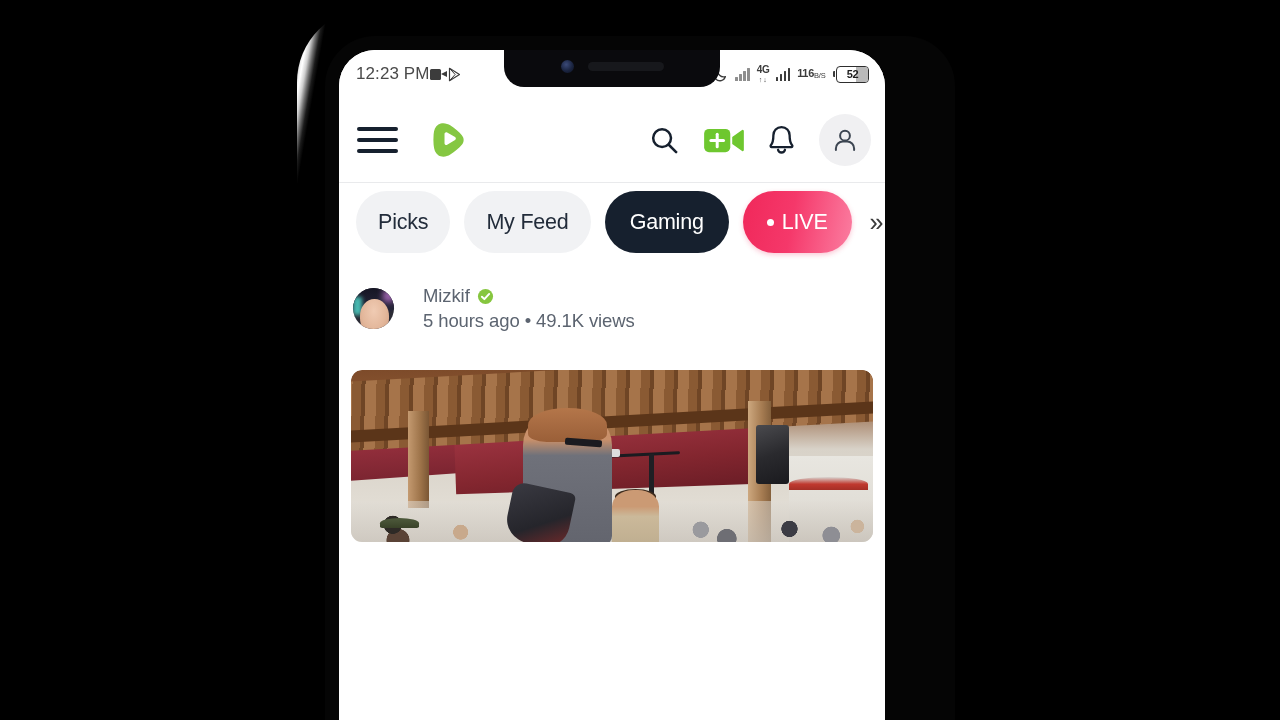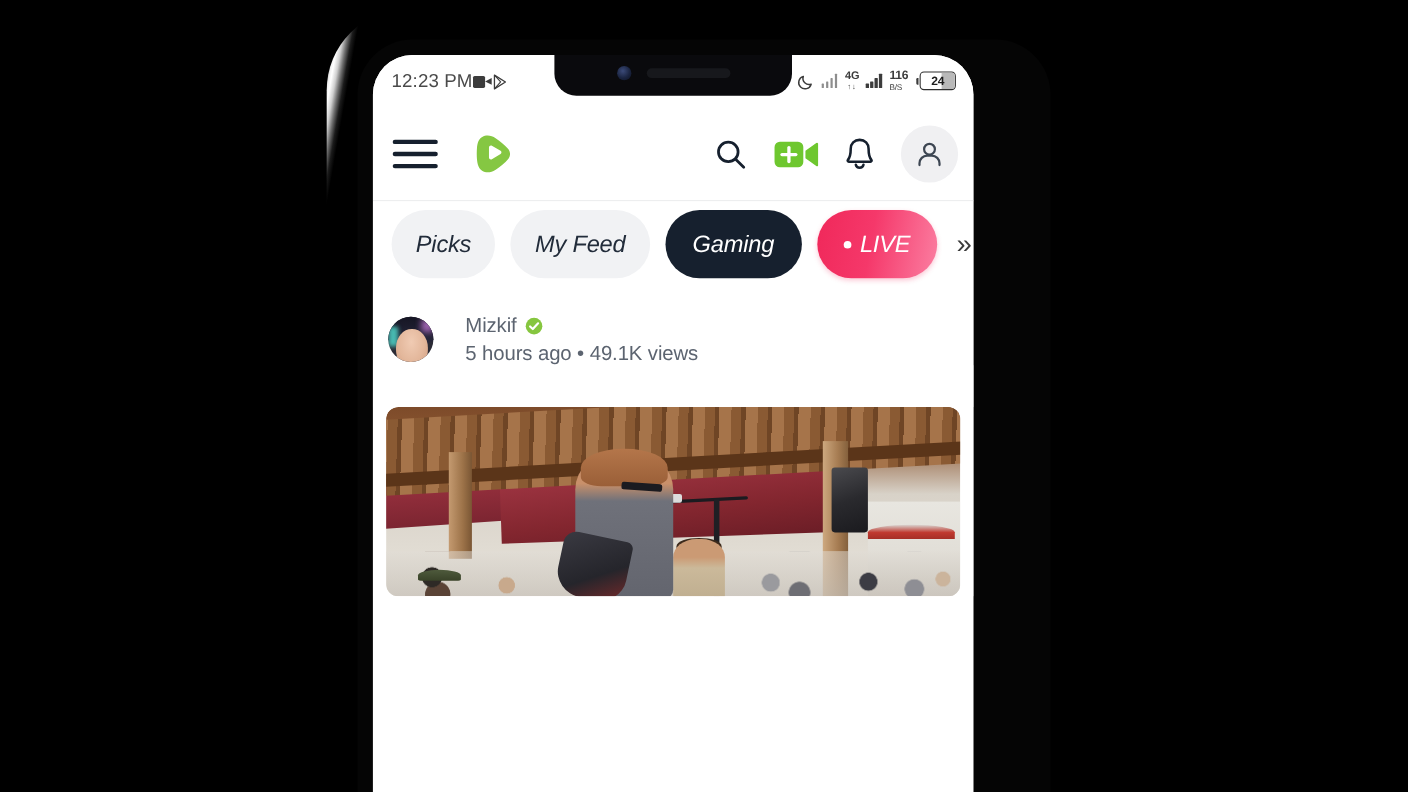--- a/index.html
+++ b/index.html
@@ -136,21 +136,21 @@
   .bars.dark i { background: #3c3c3c; }
 
   .net-4g {
     display: flex; flex-direction: column; align-items: center;
     line-height: 1; margin-right: -1px;
   }
   .net-4g .lbl { font-size: 10px; font-weight: bold; color: #3c3c3c; letter-spacing: -0.2px; }
   .net-4g .tick { font-size: 7px; color: #3c3c3c; letter-spacing: 1px; margin-top: 1px; }
 
   .datarate {
-    display: flex; flex-direction: column; align-items: flex-start;
+    display: flex; flex-direction: row; align-items: flex-end;
     line-height: 1.05;
   }
   .datarate .r1 { font-size: 11px; color: #3c3c3c; font-weight: bold; letter-spacing: -0.3px;}
   .datarate .r2 { font-size: 7.5px; color: #3c3c3c; letter-spacing: -0.2px; }
 
   .battery {
     display: flex; align-items: center; gap: 1px;
   }
   .batt-nub {
     width: 2.5px; height: 6px; background: #3c3c3c; border-radius: 1px 0 0 1px;
@@ -209,21 +209,20 @@
   }
   .chip {
     border-radius: 999px;
     padding: 0 22px;
     height: 62px;
     display: flex; align-items: center; justify-content: flex-start;
     font-size: 21.5px;
     white-space: nowrap;
     cursor: pointer;
     letter-spacing: -0.2px;
-    font-style: italic;
   }
   .chip.normal { background: #f1f2f4; color: #222c3a; }
   .chip.active { background: #16202e; color: #ffffff; padding: 0 25px; }
   .chip.live {
     background: linear-gradient(100deg, #f0285a 0%, #f5386a 45%, #fb7ea1 100%);
     color: #ffffff;
     padding: 14px 24px;
     gap: 8px;
     box-shadow: 0 2px 5px rgba(240,40,90,0.25);
   }
@@ -545,21 +544,21 @@
             <i></i>
           </span>
         <span class="datarate">
           <span class="r1">116</span>
           <span class="r2">B/S</span>
         </span>
         <span class="battery">
           <span class="batt-nub"></span>
           <span class="batt-body">
             <span class="batt-fill"></span>
-            <span class="batt-pct">24</span>
+            <span class="batt-pct">52</span>
           </span>
         </span>
       </div>
     </div>
 
     <div class="app-header">
       <div class="hamburger">
         <span></span>
         <span></span>
         <span></span>

